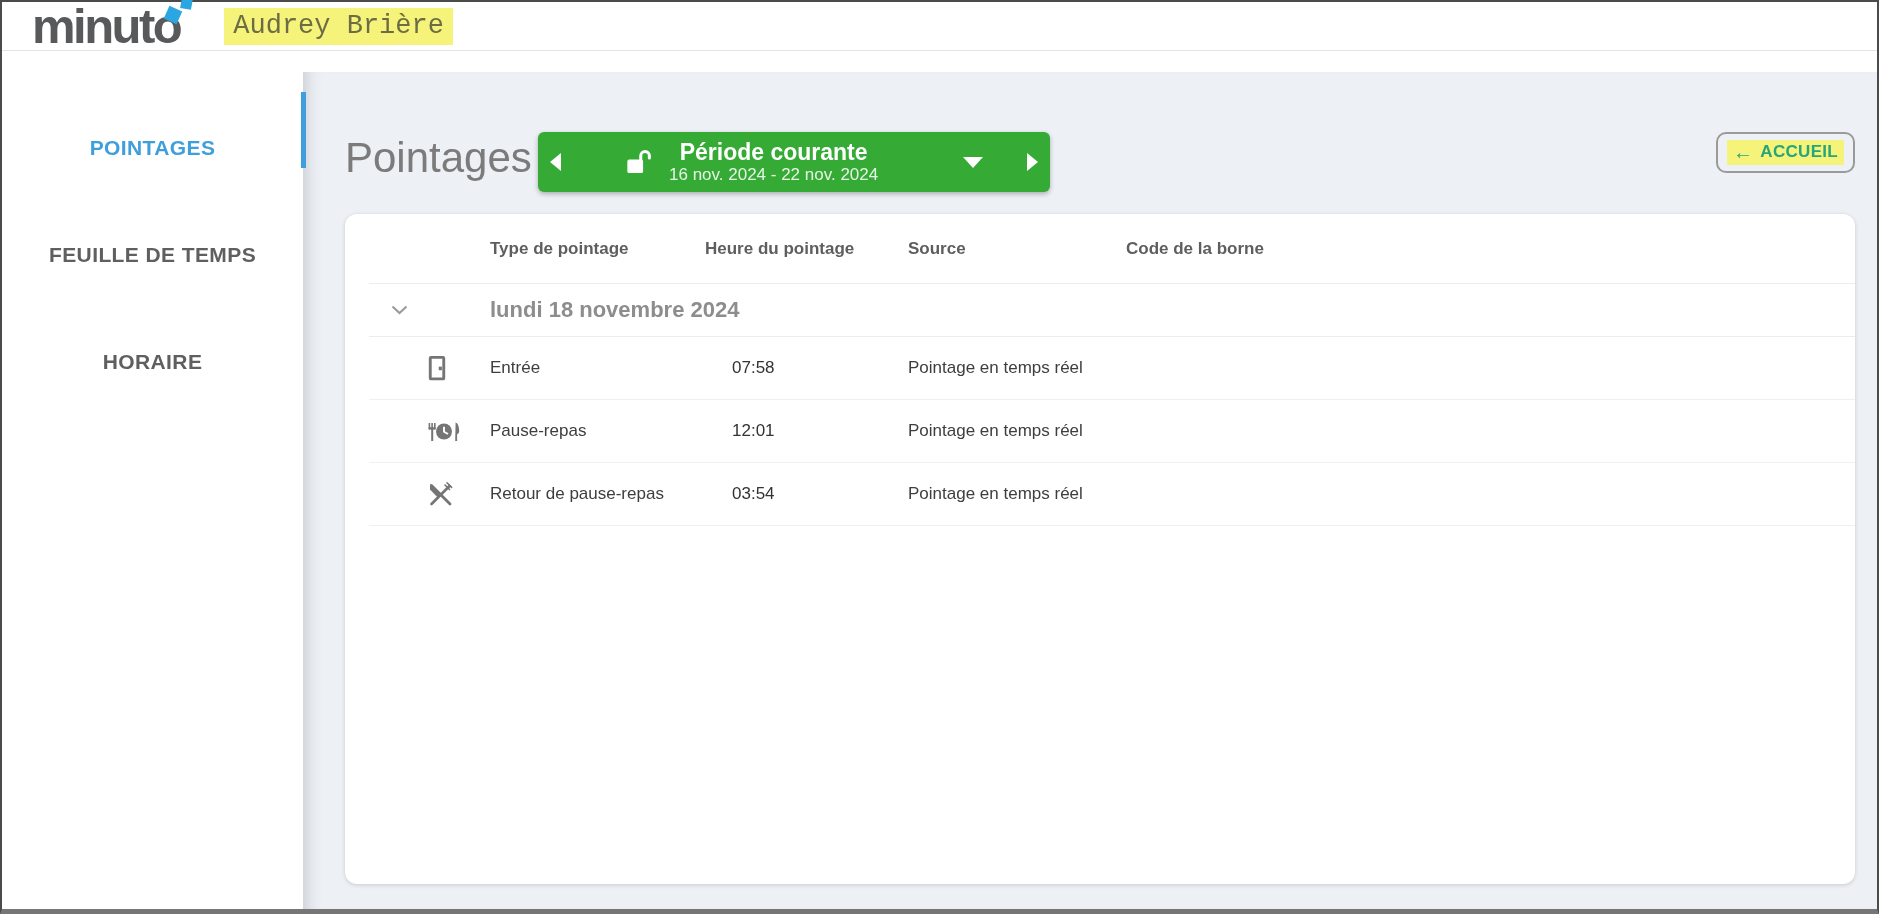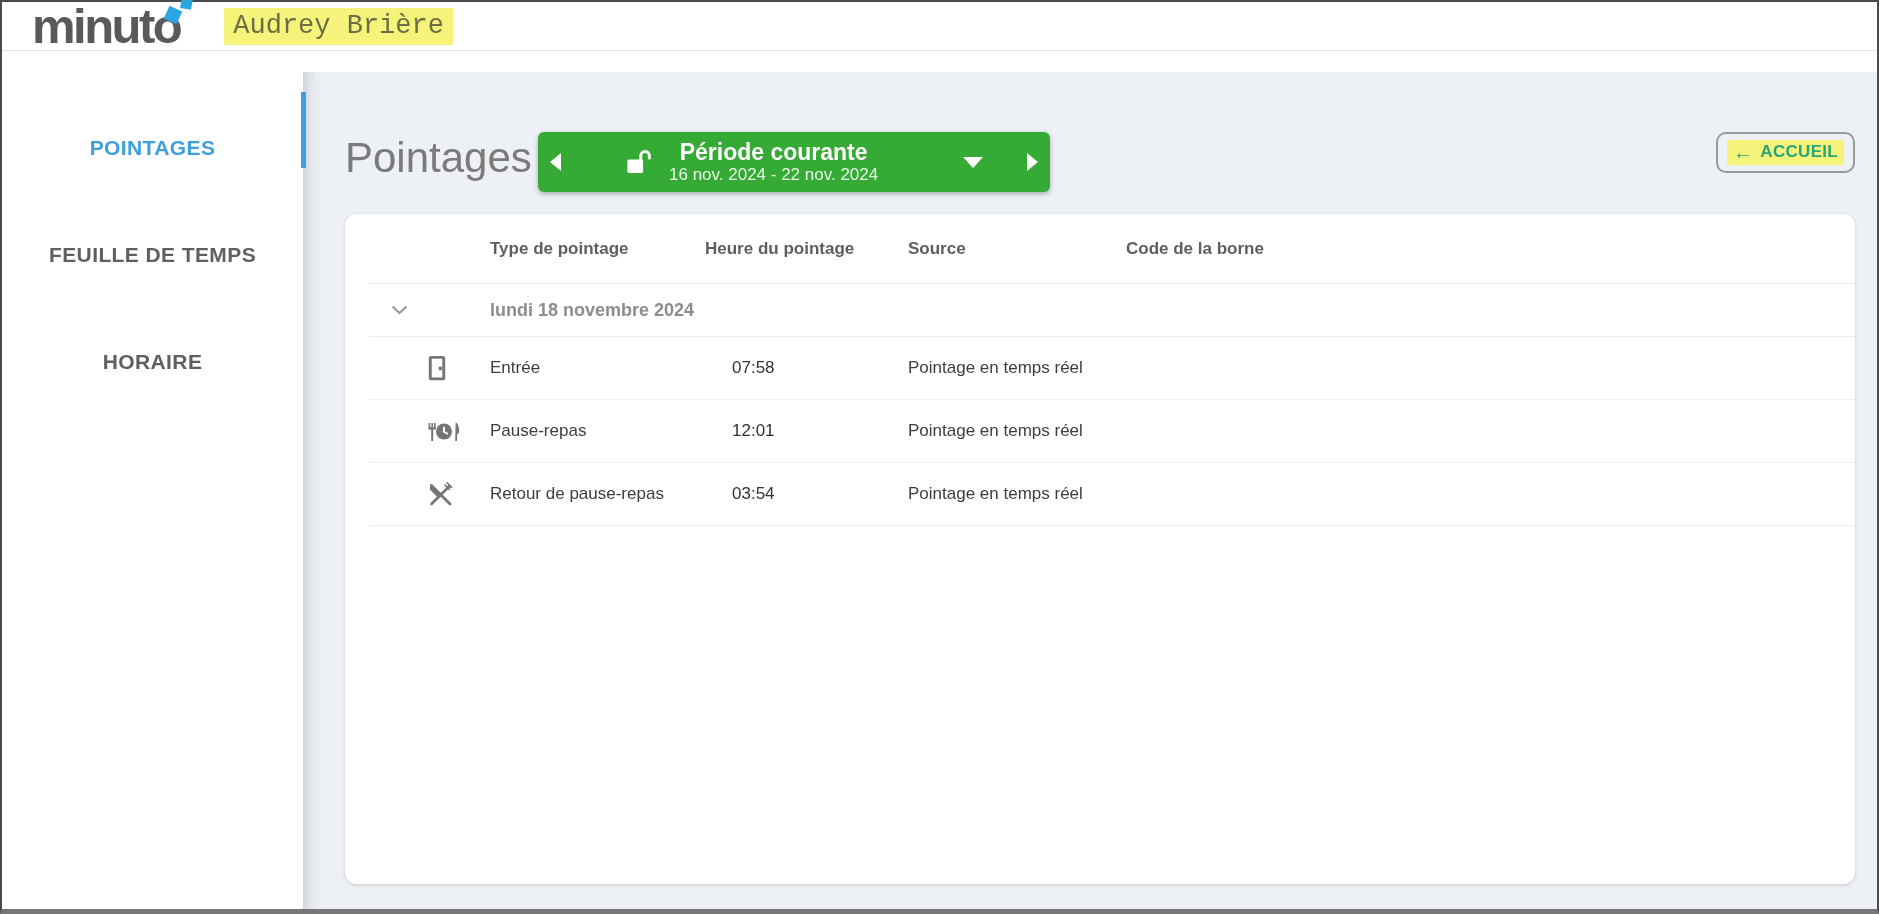--- a/index.html
+++ b/index.html
@@ -100,21 +100,21 @@
     box-shadow:0 1px 4px rgba(0,0,0,.16);
     overflow:hidden;
     padding-left:24px;
   }
   .grid-cols {
     display:grid;
     grid-template-columns:121px 215px 203px 218px 1fr;
     align-items:center;
   }
   .t-header { height:70px; color:#5e5e5e; font-weight:bold; font-size:17px; border-bottom:1px solid #ececec; }
-  .group-row { height:53px; border-bottom:1px solid #ececec; color:#8d8d8d; font-weight:bold; font-size:18px; }
+  .group-row { height:53px; border-bottom:1px solid #ececec; color:#8d8d8d; font-weight:bold; font-size:22px; }
   .group-row .chev { padding-left:22px; display:flex; align-items:center; cursor:pointer; }
   .data-row { height:63px; border-bottom:1px solid #f0f0f0; font-size:17px; color:#3e3e3e; }
   .cell-icon { padding-left:58px; display:flex; align-items:center; }
   .t-time { color:#333;margin-left:27px; }
 </style>
 </head>
 <body>
 
 <div class="window">
 

